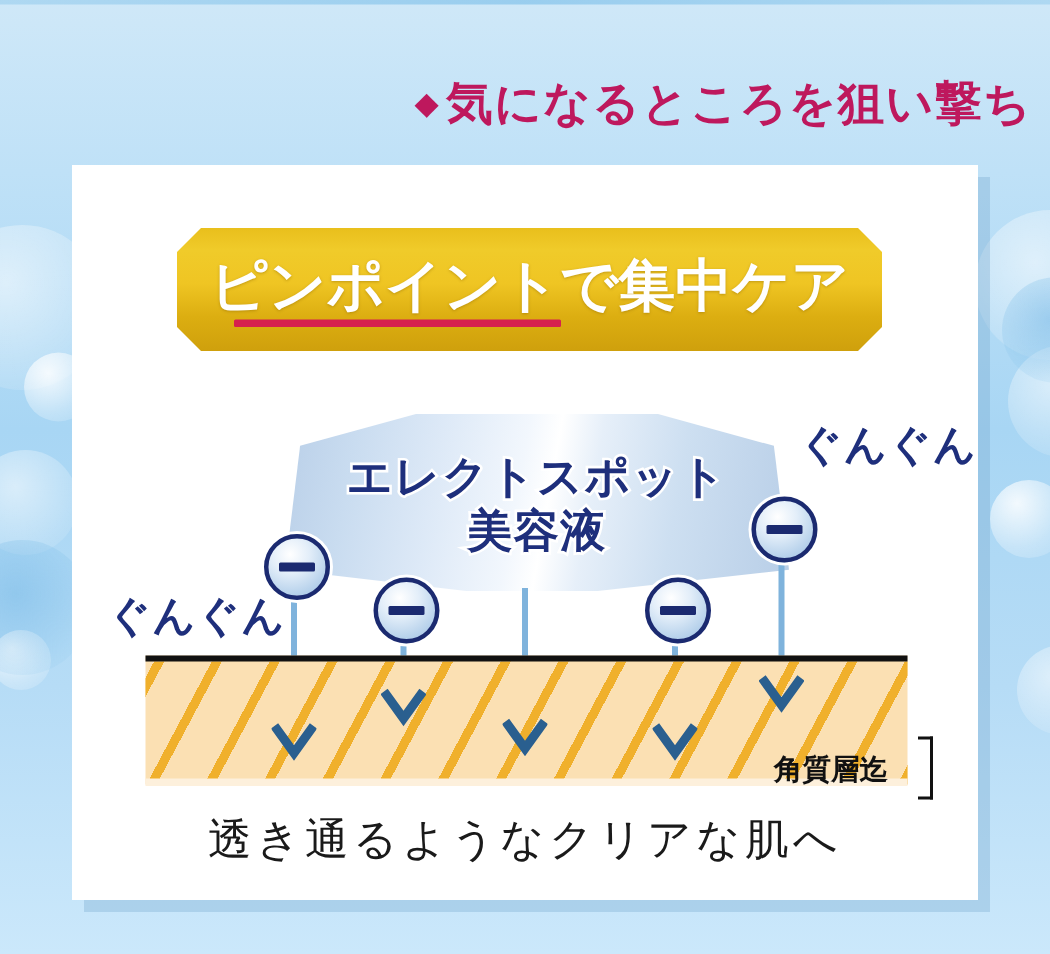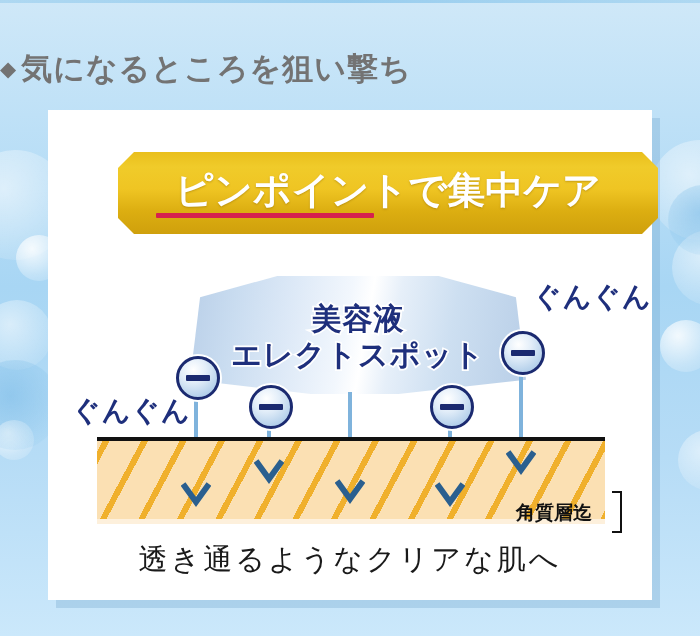--- a/index.html
+++ b/index.html
@@ -58,40 +58,40 @@
     background: #ffffff;
     box-shadow: 8px 8px 0 rgba(120,170,205,.35);
   }
 
   
   .heading {
     position: absolute;
     left: 0;
     top: 50px;
     width: 688px;
-    text-align: left;
+    text-align: right;
     font-size: 31px;
     font-weight: bold;
-    color: #737373;
+    color: #be185d;
     letter-spacing: 1px;
     line-height: 1.2;
     white-space: nowrap;
   }
   .heading .dia {
     font-size: 21px;
     vertical-align: 3px;
     margin-right: 4px;
   }
 
   
   .gold-banner {
     position: absolute;
     left: 118px;
     top: 152px;
-    width: 540px;
+    width: 470px;
     height: 82px;
     background: linear-gradient(180deg, #e9bf1c 0%, #f0cb2a 18%, #efc523 45%, #dcae11 72%, #cfa00c 100%);
     clip-path: polygon(16px 0, calc(100% - 16px) 0, 100% 16px, 100% calc(100% - 16px), calc(100% - 16px) 100%, 16px 100%, 0 calc(100% - 16px), 0 16px);
     box-shadow: 0 2px 3px rgba(0,0,0,.18);
   }
   .gold-inner {
     position: absolute;
     inset: 0;
     display: flex;
     align-items: center;
@@ -297,22 +297,22 @@
   <div class="gold-banner">
     <div class="gold-inner">
       <span class="gold-text">ピンポイントで集中ケア</span>
     </div>
     <div class="gold-underline"></div>
   </div>
 
   <div class="hexwrap">
     <div class="hex"></div>
     <div class="hex-label">
+      <span class="hex-line">エレクトスポット</span>
       <span class="hex-line">美容液</span>
-      <span class="hex-line">エレクトスポット</span>
     </div>
   </div>
 
   <div class="gungun right">ぐんぐん</div>
   <div class="gungun left">ぐんぐん</div>
 
   <div class="shaft" style="left:194px; top:400px; height:102px;"></div>
   <div class="shaft" style="left:267px; top:429px; height:49px;"></div>
   <div class="shaft" style="left:348px; top:392px; height:107px;"></div>
   <div class="shaft" style="left:448px; top:429px; height:73px;"></div>

